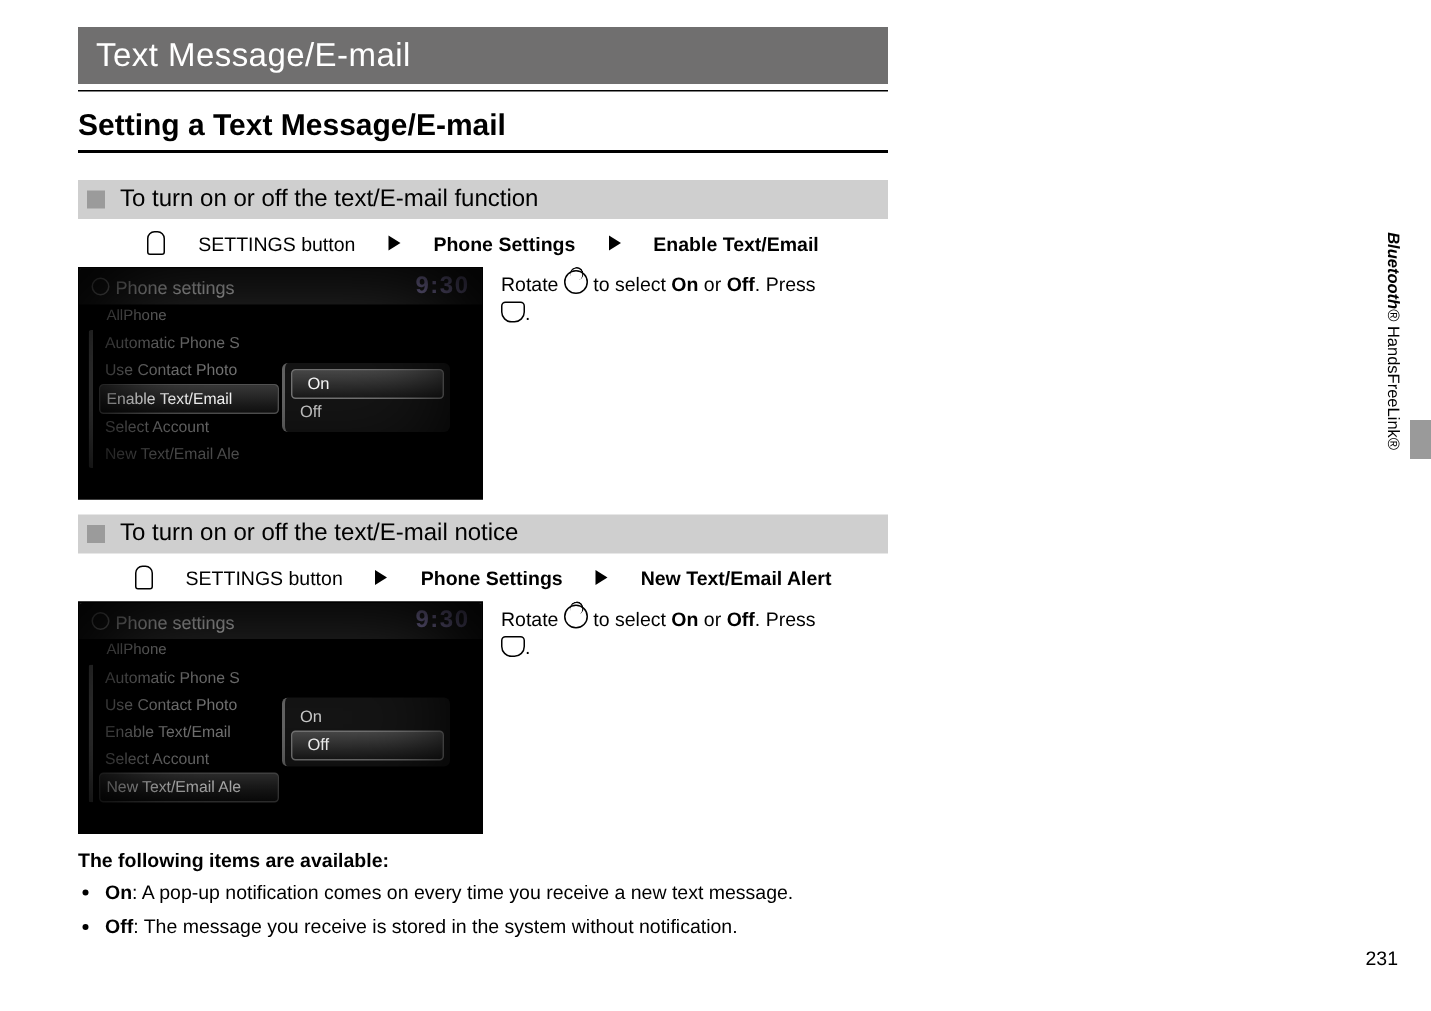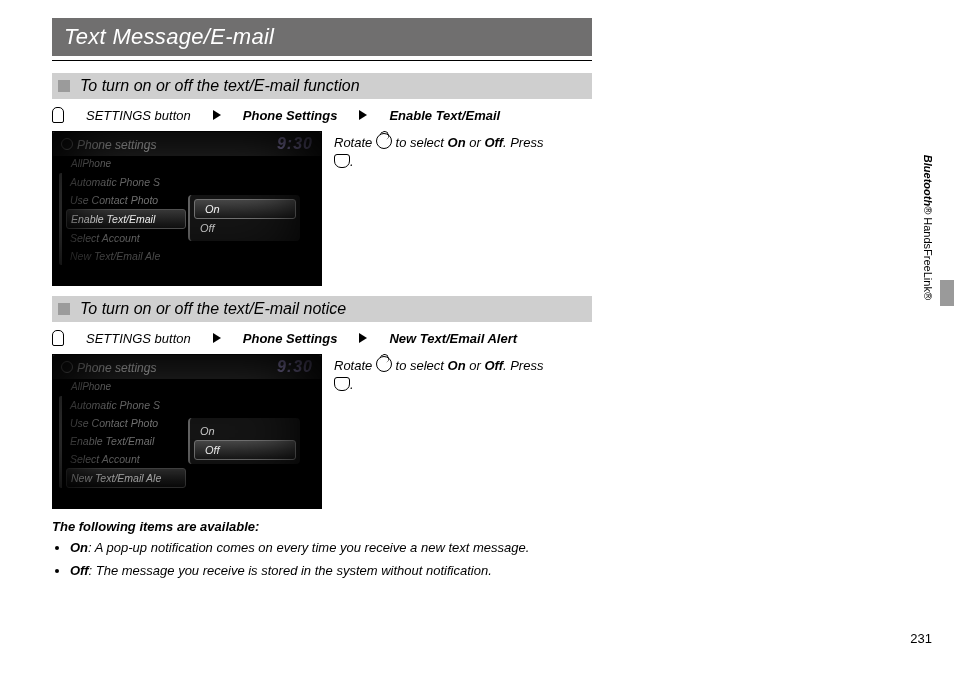--- a/index.html
+++ b/index.html
@@ -2,21 +2,21 @@
 <html><head>
 <meta charset="utf-8">
 <style>
   html,body{margin:0;padding:0;background:#fff;font-family:"Helvetica Neue",Arial,sans-serif;color:#000;}
   .page{width:954px;height:674px;position:relative;box-sizing:border-box;padding:18px 52px 18px 52px;}
   .title-bar{background:#706f6f;color:#fff;font-size:22px;letter-spacing:.3px;padding:6px 12px;margin-bottom:4px;}
   .title-underline{border-bottom:1px solid #000;margin:0 0 12px 0;}
   .h2{font-size:20px;font-weight:bold;border-bottom:2px solid #000;padding-bottom:4px;margin:4px 0 18px 0;}
   .subhead{background:#cfcfcf;border-left:0;font-size:16px;padding:4px 6px 4px 2px;margin:6px 0 8px 0;display:flex;align-items:center;gap:10px;}
   .sq{display:inline-block;width:12px;height:12px;background:#9b9b9b;margin-left:4px;}
-  .breadcrumb{font-size:13px;display:flex;align-items:center;gap:22px;flex-wrap:wrap;margin-bottom:8px;}
+  .breadcrumb{font-size:13px;display:flex;align-items:center;gap:22px;flex-wrap:wrap;margin-bottom:8px;justify-content:center;}
   .tri{display:inline-block;width:0;height:0;border-left:8px solid #000;border-top:5px solid transparent;border-bottom:5px solid transparent;}
   .finger{display:inline-block;width:10px;height:14px;border:1px solid #000;border-radius:5px 5px 2px 2px;position:relative;}
   .block{display:flex;gap:12px;align-items:flex-start;margin-bottom:10px;}
   .desc{font-size:13px;line-height:1.4;max-width:245px;}
   .knob{display:inline-block;width:14px;height:14px;border:1px solid #000;border-radius:50%;position:relative;top:2px;}
   .knob::after{content:"";position:absolute;left:3px;top:-3px;width:8px;height:8px;border:1px solid #000;border-bottom:none;border-left:none;border-radius:50%;transform:rotate(-20deg);}
   .press{display:inline-block;width:14px;height:12px;border:1px solid #000;border-radius:3px 3px 7px 7px;position:relative;top:2px;}
   .bold{font-weight:bold;}
   .avail{font-size:13px;font-weight:bold;margin:6px 0 6px 0;}
   .bullets{font-size:13px;margin:0;padding-left:18px;}
@@ -33,31 +33,32 @@
   .dev .tabs{display:flex;padding:2px 18px;color:#9c9c9c;font-size:10px;}
   .dev .body{position:relative;padding:2px 6px;}
   .dev .leftcol{width:120px;position:relative;border-left:3px solid #777;border-radius:2px;padding-left:4px;}
   .dev .opt{color:#787878;padding:3px 4px;font-size:10.5px;white-space:nowrap;overflow:hidden;}
   .dev .opt.sel{color:#fff;background:linear-gradient(#3a3a3a,#111);border:1px solid #555;border-radius:3px;}
   .dev .popup{position:absolute;left:135px;top:24px;width:110px;background:rgba(30,30,30,.7);border-left:2px solid #666;border-radius:4px;padding:4px 0;}
   .dev .popt{padding:3px 10px;color:#cfcfcf;font-size:11px;}
   .dev .popt.sel{color:#fff;background:linear-gradient(#4a4a4a,#1a1a1a);border:1px solid #777;border-radius:3px;margin:0 4px;}
   .dev .vign{position:absolute;inset:0;pointer-events:none;box-shadow:inset 0 0 60px 20px #000;border-radius:2px;}
   .clock{font-size:16px;font-weight:bold;color:#c4b5fd;letter-spacing:1px;}
-  .left-col{width:540px;font-style:italic;}
+  .left-col{width:540px;}
 </style>
 </head>
 <body>
 
 <div class="page">
 
   <div class="left-col">
     <div class="title-bar">Text Message/E-mail</div>
     <div class="title-underline"></div>
 
+    <div class="h2">Setting a Text Message/E-mail</div>
 
     <div class="subhead">
       <span class="sq"></span>
       <span>To turn on or off the text/E-mail function</span>
     </div>
     <div class="breadcrumb">
       <span class="finger"></span>
       <span>SETTINGS button</span>
       <span class="tri"></span>
       <span class="bold">Phone Settings</span>

